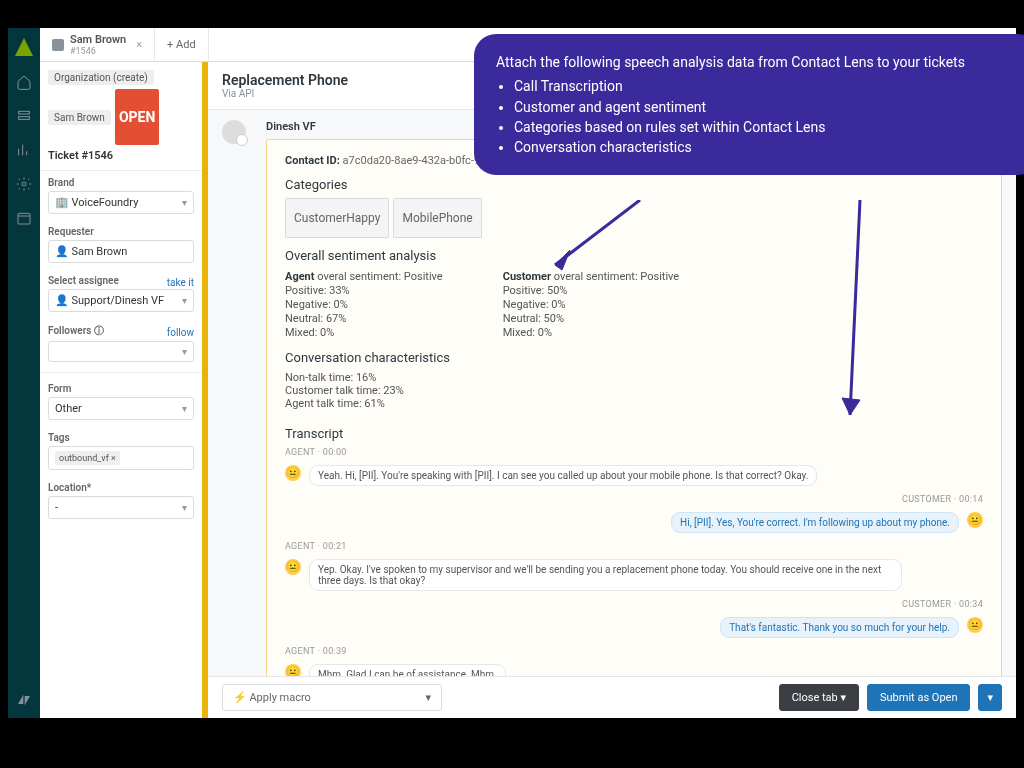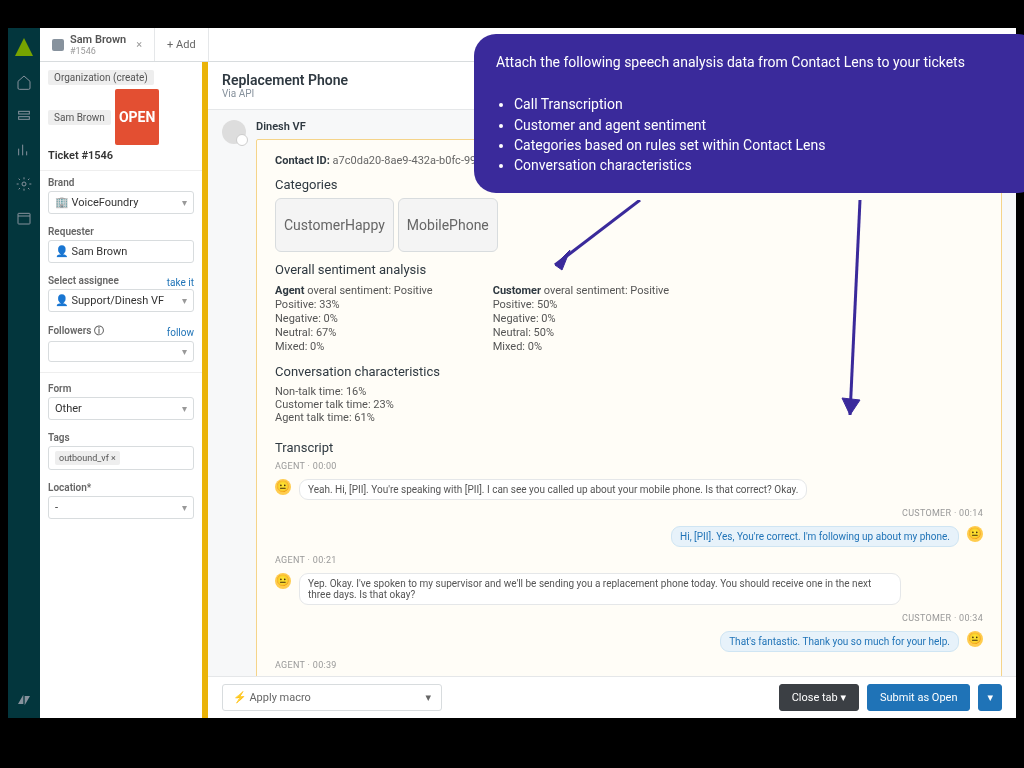--- a/index.html
+++ b/index.html
@@ -26,52 +26,52 @@
 .sel,.inp{width:100%;border:1px solid #d8dcde;border-radius:3px;padding:4px 6px;font-size:11px;background:#fff;color:#333;display:flex;align-items:center;justify-content:space-between}
 .sel .chev{color:#999;font-size:10px}
 .fld .row{display:flex;justify-content:space-between;align-items:center}
 .lnk{color:#1f73b7;font-size:10px;cursor:pointer}
 .tag{display:inline-block;background:#eee;border-radius:2px;padding:2px 4px;font-size:9px;color:#555}
 .conv{flex:1;display:flex;flex-direction:column;min-width:0;background:#f7f8f9}
 .hdr{padding:10px 14px;border-bottom:1px solid #e5e7e9;background:#fff}
 .hdr h2{font-size:14px;color:#2f3941;font-weight:600}
 .hdr .sub{font-size:10px;color:#87929d}
 .body{flex:1;overflow:auto;padding:10px 14px}
-.msg{display:flex;gap:10px;margin-bottom:10px}
+.msg{display:flex;gap:20px;margin-bottom:10px}
 .av{width:24px;height:24px;border-radius:50%;background:#ddd;flex-shrink:0;position:relative}
 .av::after{content:'';position:absolute;right:-2px;bottom:-2px;width:10px;height:10px;border-radius:50%;background:#fff;border:1px solid #ccc}
 .msgc{flex:1;min-width:0}
 .from{font-size:11px;font-weight:600;color:#2f3941;display:flex;justify-content:space-between}
 .from .time{font-weight:400;color:#999;font-size:10px}
 .card{border:1px solid #f5d48a;background:#fffdf7;border-radius:2px;padding:14px 18px;margin-top:6px;font-size:11px;color:#555}
 .card h3{font-size:13px;color:#2f3941;font-weight:400;margin:10px 0 6px}
 .card .cid{color:#666;margin-bottom:4px}
 .card b{color:#2f3941;font-weight:700}
-.chip{display:inline-block;border:1px solid #d8dcde;background:#f4f4f4;border-radius:6px;padding:18px 8px;margin-right:4px;font-size:14px;color:#666}
+.chip{display:inline-block;border:1px solid #d8dcde;background:#f4f4f4;border-radius:1px;padding:12px 8px;margin-right:4px;font-size:12px;color:#666}
 .cols{display:flex;gap:60px}
 .col{flex:0 0 auto}
 .col div{margin:1px 0}
 .note{font-style:italic;margin-top:6px}
 .note a{color:#1f73b7;text-decoration:none}
 .trow{display:flex;gap:8px;margin:8px 0;align-items:flex-start}
 .trow.r{justify-content:flex-end}
 .face{width:16px;height:16px;border-radius:50%;background:#ffcc4d;flex-shrink:0;position:relative;font-size:11px;line-height:16px;text-align:center}
 .bub{background:#fff;border:1px solid #e5e7e9;border-radius:9px;padding:4px 8px;font-size:10px;color:#555;max-width:85%}
 .bub.cust{background:#e7f2fa;border-color:#cfe5f3;color:#1f73b7}
 .tlabel{font-size:9px;color:#999;margin:6px 0 2px;text-transform:uppercase;letter-spacing:.3px}
 .tlabel.r{text-align:right}
 .foot{height:42px;background:#fff;border-top:1px solid #e5e7e9;display:flex;align-items:center;padding:0 14px;gap:8px}
 .macro{flex:0 0 220px;border:1px solid #d8dcde;border-radius:3px;padding:6px 10px;font-size:11px;color:#666;display:flex;justify-content:space-between;align-items:center}
 .foot .sp{flex:1}
 .btn{padding:6px 12px;font-size:11px;border-radius:3px;border:1px solid #d8dcde;background:#fff;cursor:pointer}
 .btn.dark{background:#3b3f44;color:#fff;border-color:#3b3f44}
 .btn.pri{background:#1f73b7;color:#fff;border-color:#1f73b7}
 .btn.sq{padding:6px 8px}
 .callout{position:absolute;top:34px;left:474px;width:566px;background:#3a2a9b;color:#fff;border-radius:22px;padding:18px 22px;font-size:14px;line-height:1.45;z-index:20}
-.callout ul{margin-top:22px;padding-left:18px}
+.callout ul{margin-top:4px;padding-left:18px}
 svg.arrow{position:absolute;z-index:19;stroke:#3a2a9b;fill:#3a2a9b}
 </style>
 </head>
 <body>
 
 <div class="app">
   <div class="rail">
     <div class="logo"></div>
     <svg class="ico" viewBox="0 0 24 24">
         <path d="M3 11l9-8 9 8v10a2 2 0 01-2 2H5a2 2 0 01-2-2z"></path>

